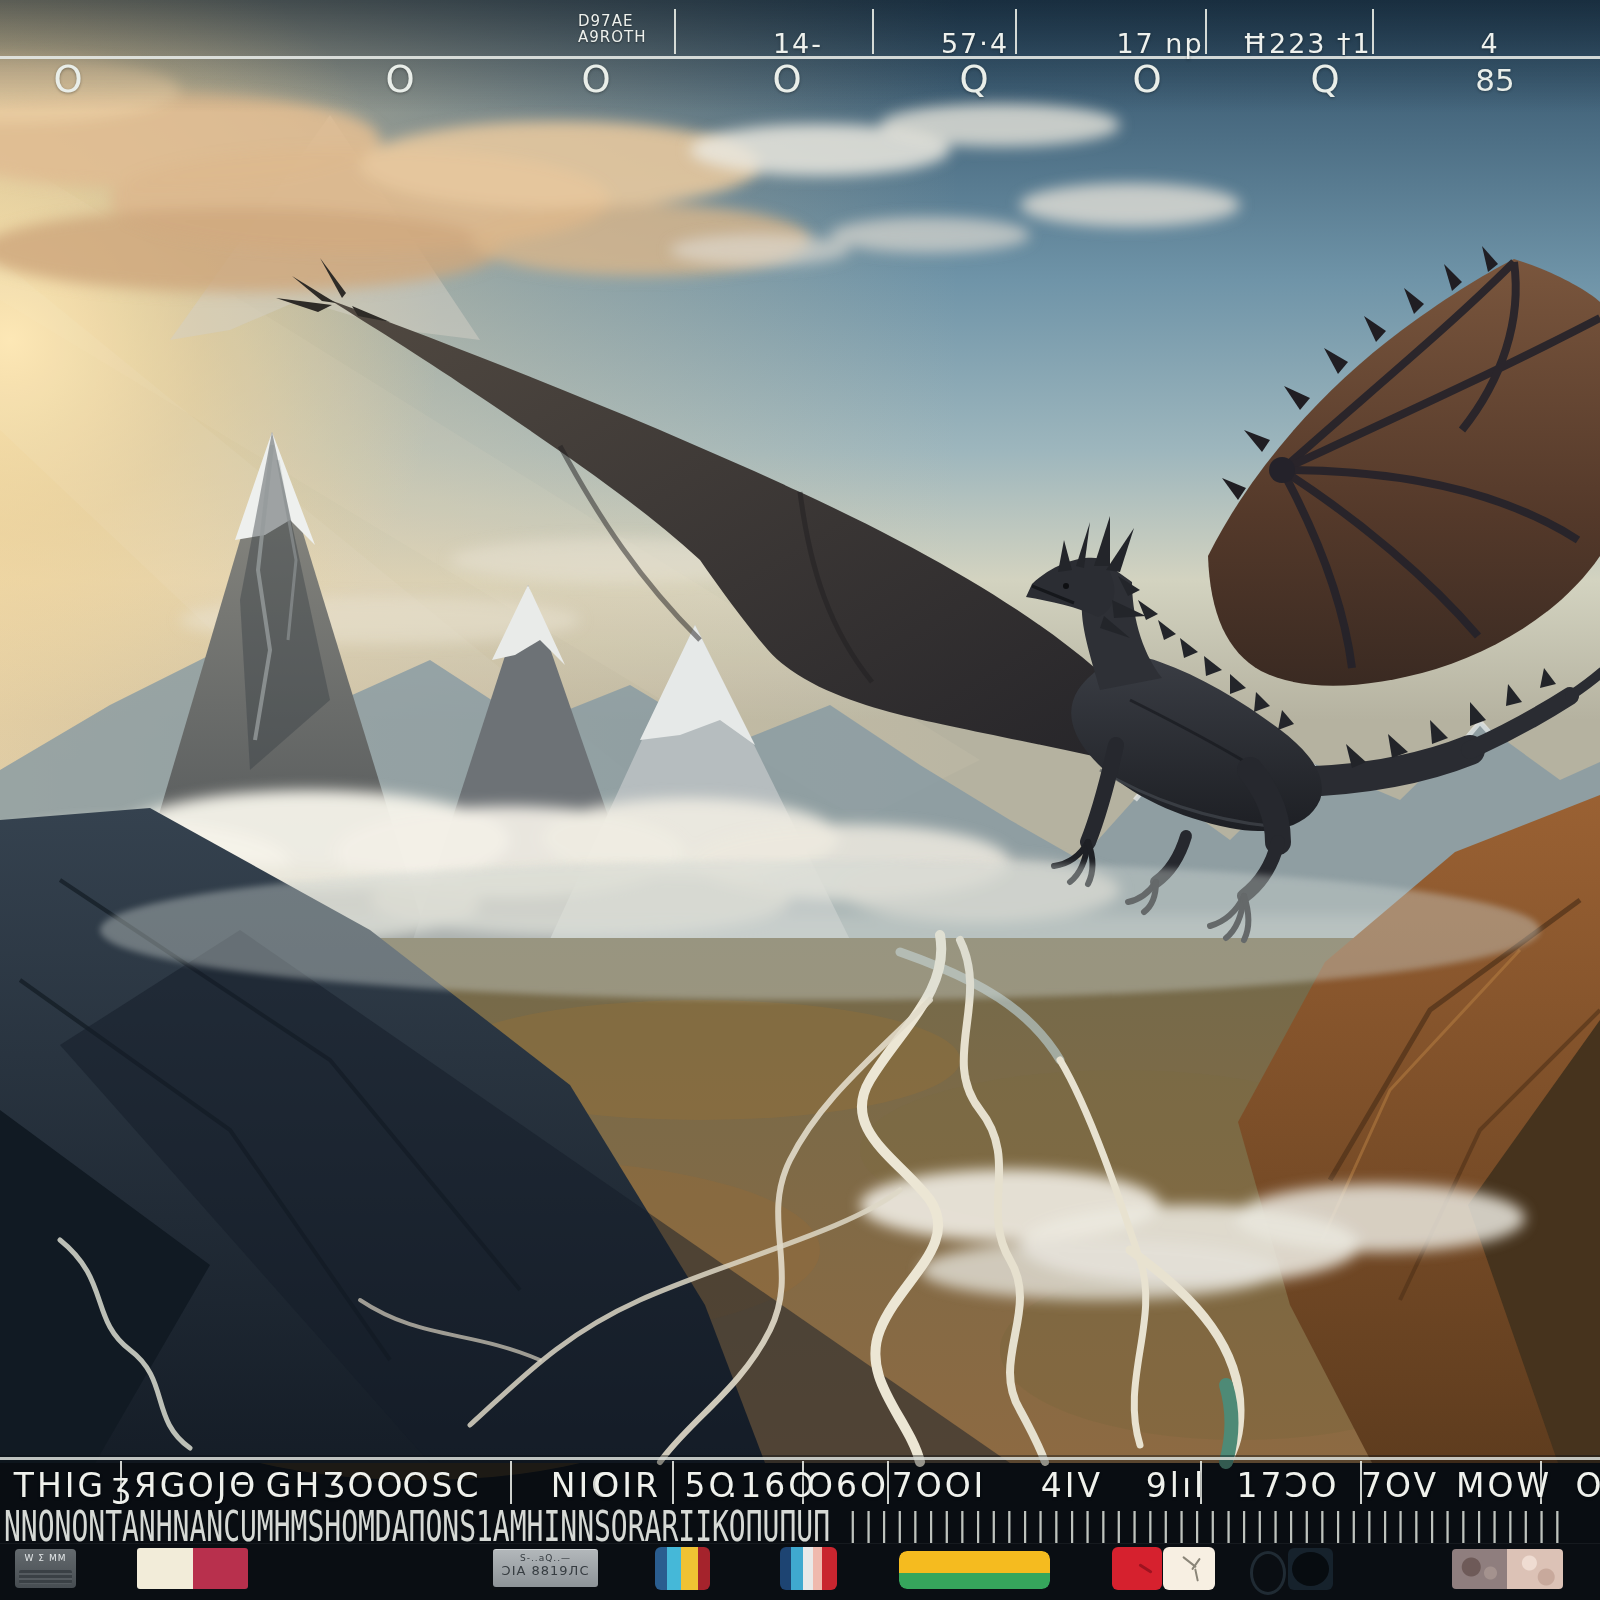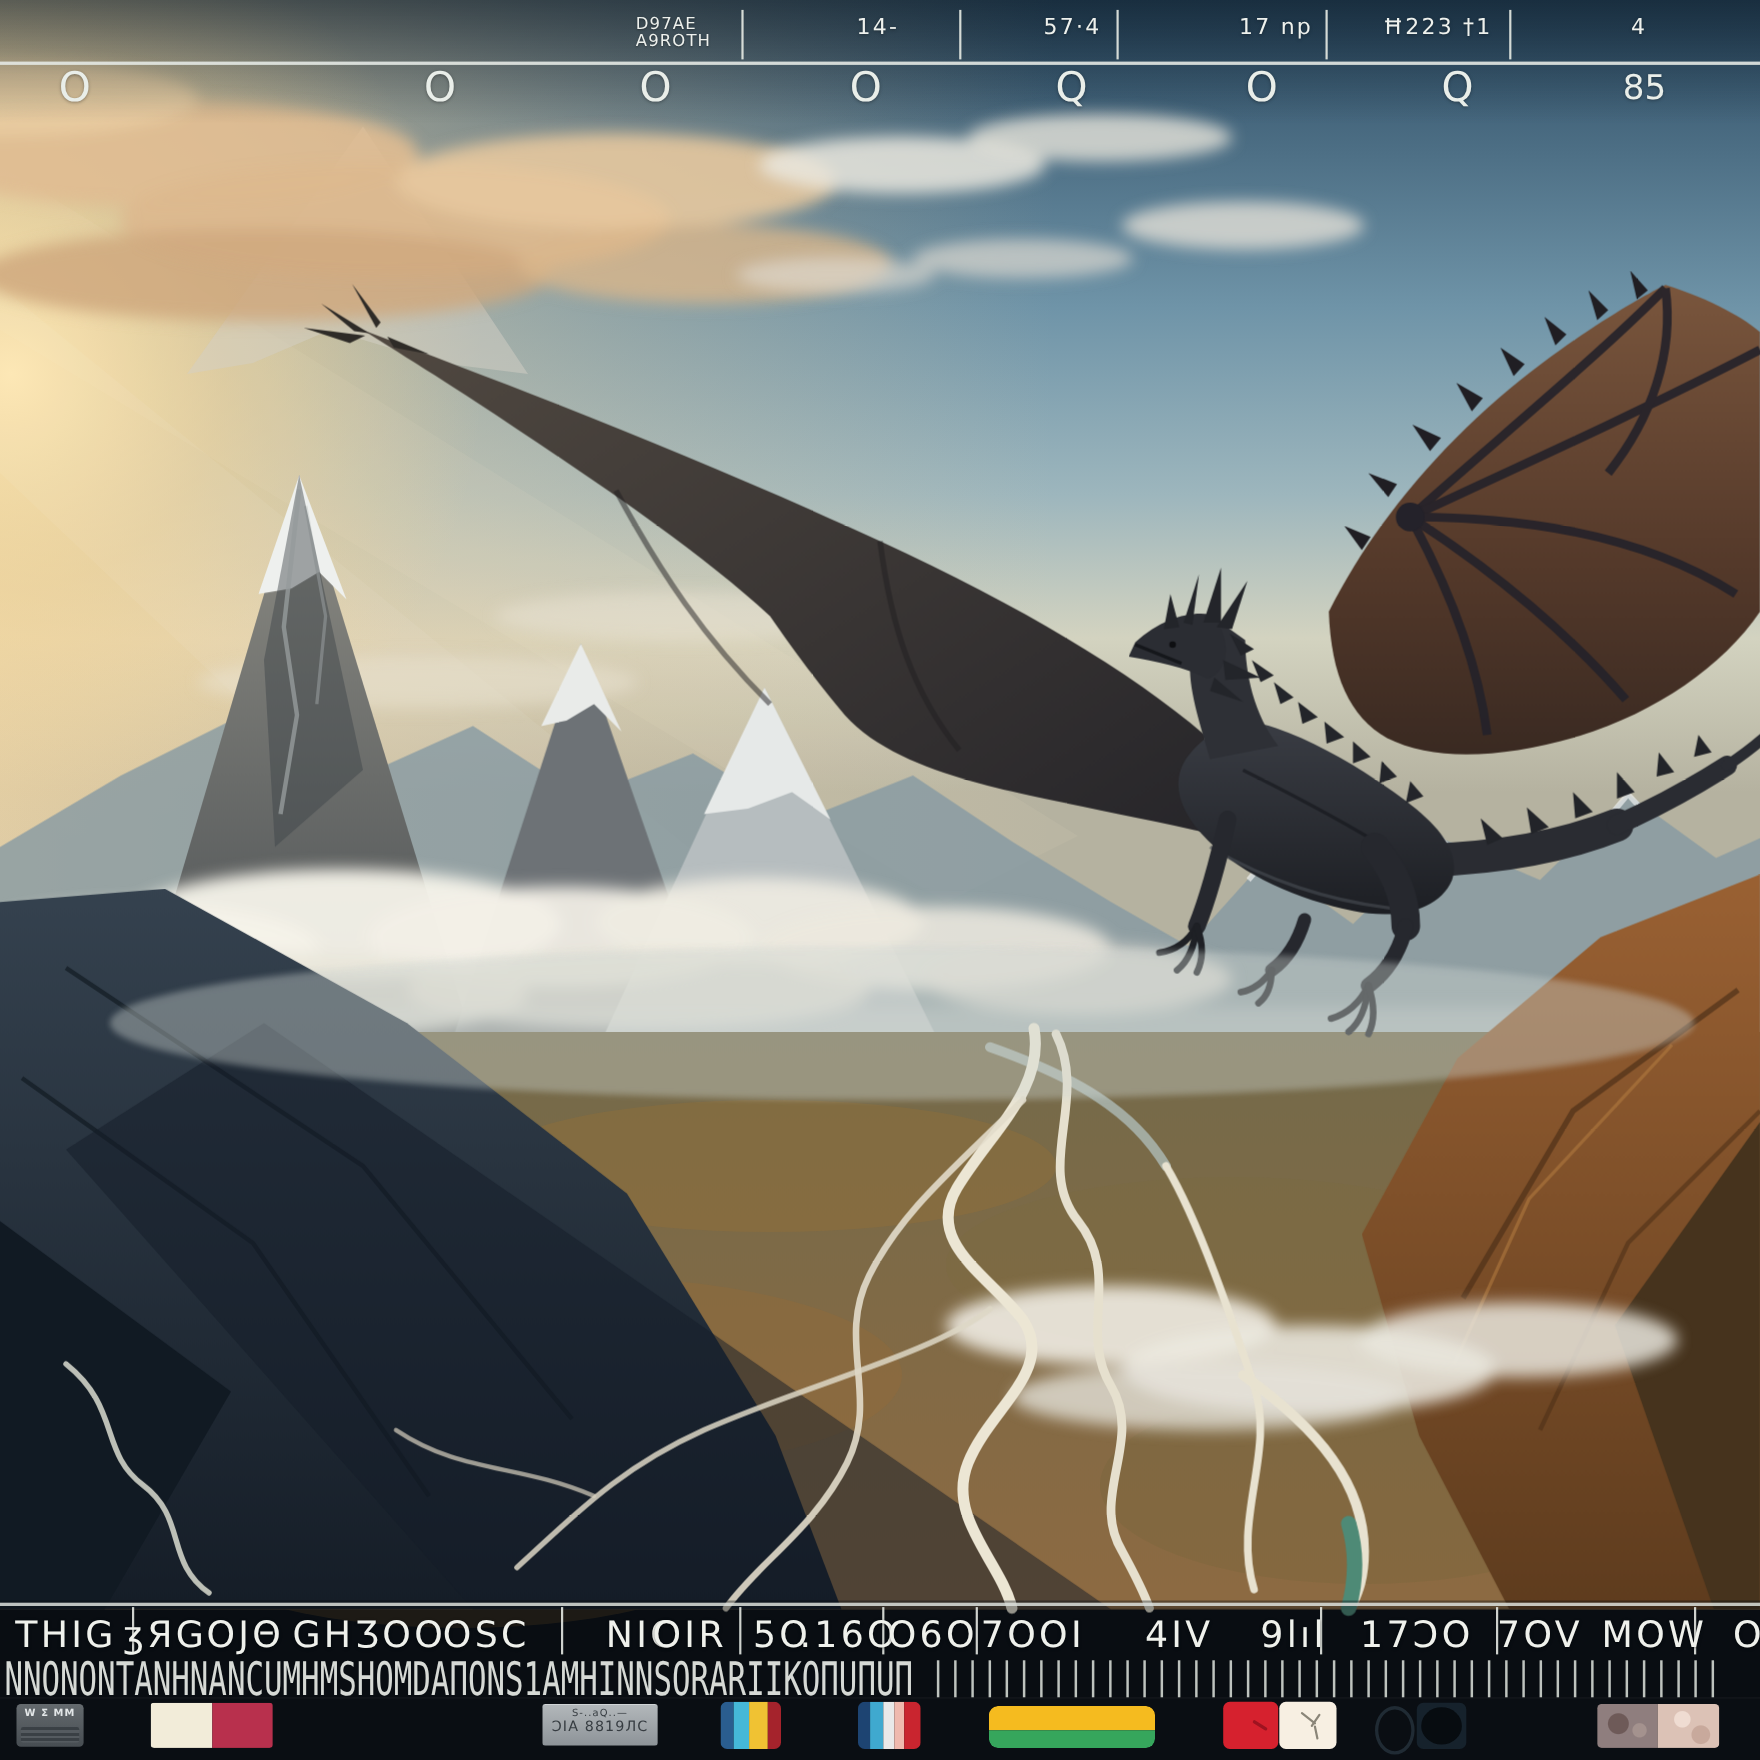--- a/index.html
+++ b/index.html
@@ -7,21 +7,21 @@
           font-family:"DejaVu Sans",sans-serif;background:#0a0e13;}
   #scene{position:absolute;left:0;top:0;}
   
   #topbar-backing{position:absolute;left:0;top:0;width:1600px;height:112px;
     background:linear-gradient(180deg,rgba(12,26,38,.58),rgba(12,26,38,.22) 60%,rgba(12,26,38,0));}
   #top-rule{position:absolute;left:0;top:56px;width:1600px;height:3px;background:#e4e9e4;opacity:.9;}
   .tb-title{position:absolute;left:14px;top:10px;font-size:32px;color:#eef1ed;
     letter-spacing:5px;word-spacing:9px;white-space:nowrap;text-shadow:0 1px 3px rgba(0,0,0,.35);}
   .tb-sub{position:absolute;left:578px;top:13px;font-size:15px;line-height:16px;color:#eef1ed;
     letter-spacing:1px;text-shadow:0 1px 2px rgba(0,0,0,.4);}
-  .tb-field{position:absolute;top:12px;font-size:20px;color:#eef1ed;letter-spacing:2px;
+  .tb-field{position:absolute;top:28px;font-size:27px;color:#eef1ed;letter-spacing:2px;
     transform:translateX(-50%);white-space:nowrap;text-shadow:0 1px 3px rgba(0,0,0,.35);}
   .vdiv-top{position:absolute;top:9px;width:2px;height:45px;background:#e4e8e2;opacity:.92;}
   .tb-ind{position:absolute;top:58px;font-size:37px;color:#e9eee9;transform:translateX(-50%);
     text-shadow:0 1px 3px rgba(0,0,0,.35);}
   .tb-count{position:absolute;top:62px;font-size:31px;color:#e9eee9;transform:translateX(-50%);
     text-shadow:0 1px 3px rgba(0,0,0,.35);}
   
   #botbar-backing{position:absolute;left:0;top:1455px;width:1600px;height:88px;
     background:rgba(8,13,18,.38);}
   #bot-rule{position:absolute;left:0;top:1457px;width:1600px;height:3px;background:#dde2dc;opacity:.85;}
@@ -33,21 +33,21 @@
     font-size:28px;color:#e8ece6;opacity:.92;transform:scaleY(1.5);transform-origin:top left;
     display:inline-block;white-space:nowrap;}
   .ruler-ticks{position:absolute;left:845px;top:1505px;font-family:"DejaVu Sans Mono",monospace;
     font-size:26px;color:#dfe4dd;opacity:.85;transform:scaleY(1.45);transform-origin:top left;
     display:inline-block;white-space:nowrap;}
   
   #taskbar{position:absolute;left:0;top:1543px;width:1600px;height:57px;background:#0a0e13;
     border-top:1px solid rgba(255,255,255,.05);}
   .sw{position:absolute;border-radius:5px;overflow:hidden;}
   #sw-mini{left:15px;top:5px;width:61px;height:39px;border-radius:4px;
-    background:linear-gradient(#646a6e,#474d52);font-weight:bold;}
+    background:linear-gradient(#646a6e,#474d52);}
   #sw-mini .txt{font-size:9px;color:#e3e7e8;text-align:center;margin-top:4px;letter-spacing:1px;}
   #sw-mini .rows{position:absolute;left:4px;right:4px;bottom:4px;height:14px;
     background:repeating-linear-gradient(180deg,#3a4045 0 3px,#555b60 3px 5px);border-radius:2px;}
   #sw-creamred{left:137px;top:4px;width:111px;height:41px;border-radius:3px;display:flex;}
   #sw-creamred .a{width:56px;background:#f2ecd9;}
   #sw-creamred .b{width:55px;background:#b8304d;}
   #sw-display{left:493px;top:5px;width:105px;height:37px;border-radius:3px;
     background:linear-gradient(#b2b7ba,#8d9398);border-top:1px solid #cfd3d5;
     color:#363c41;text-align:center;}
   #sw-display .l1{font-size:9px;margin-top:3px;letter-spacing:1px;}

